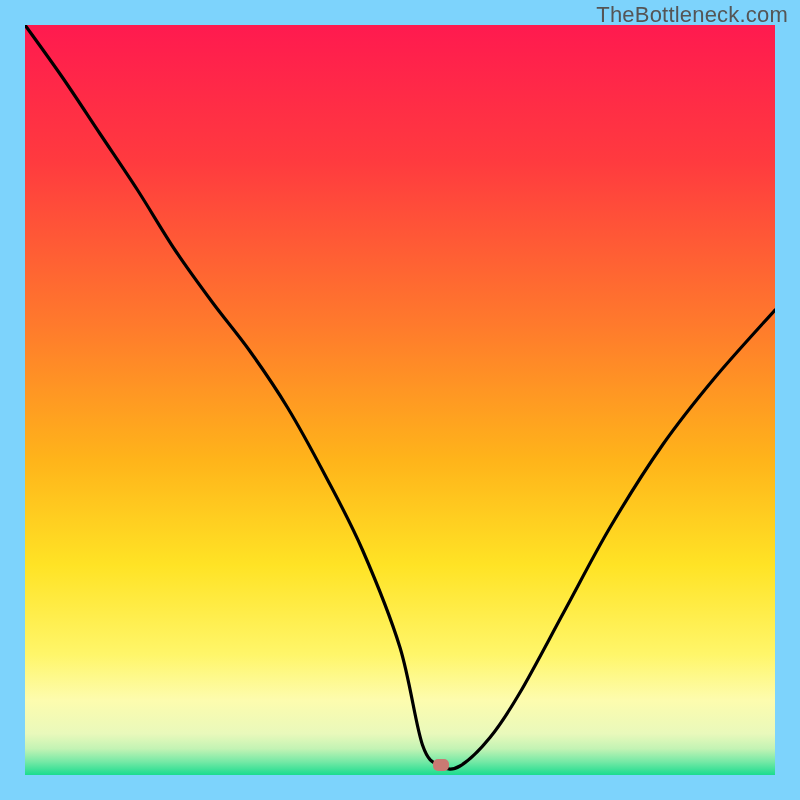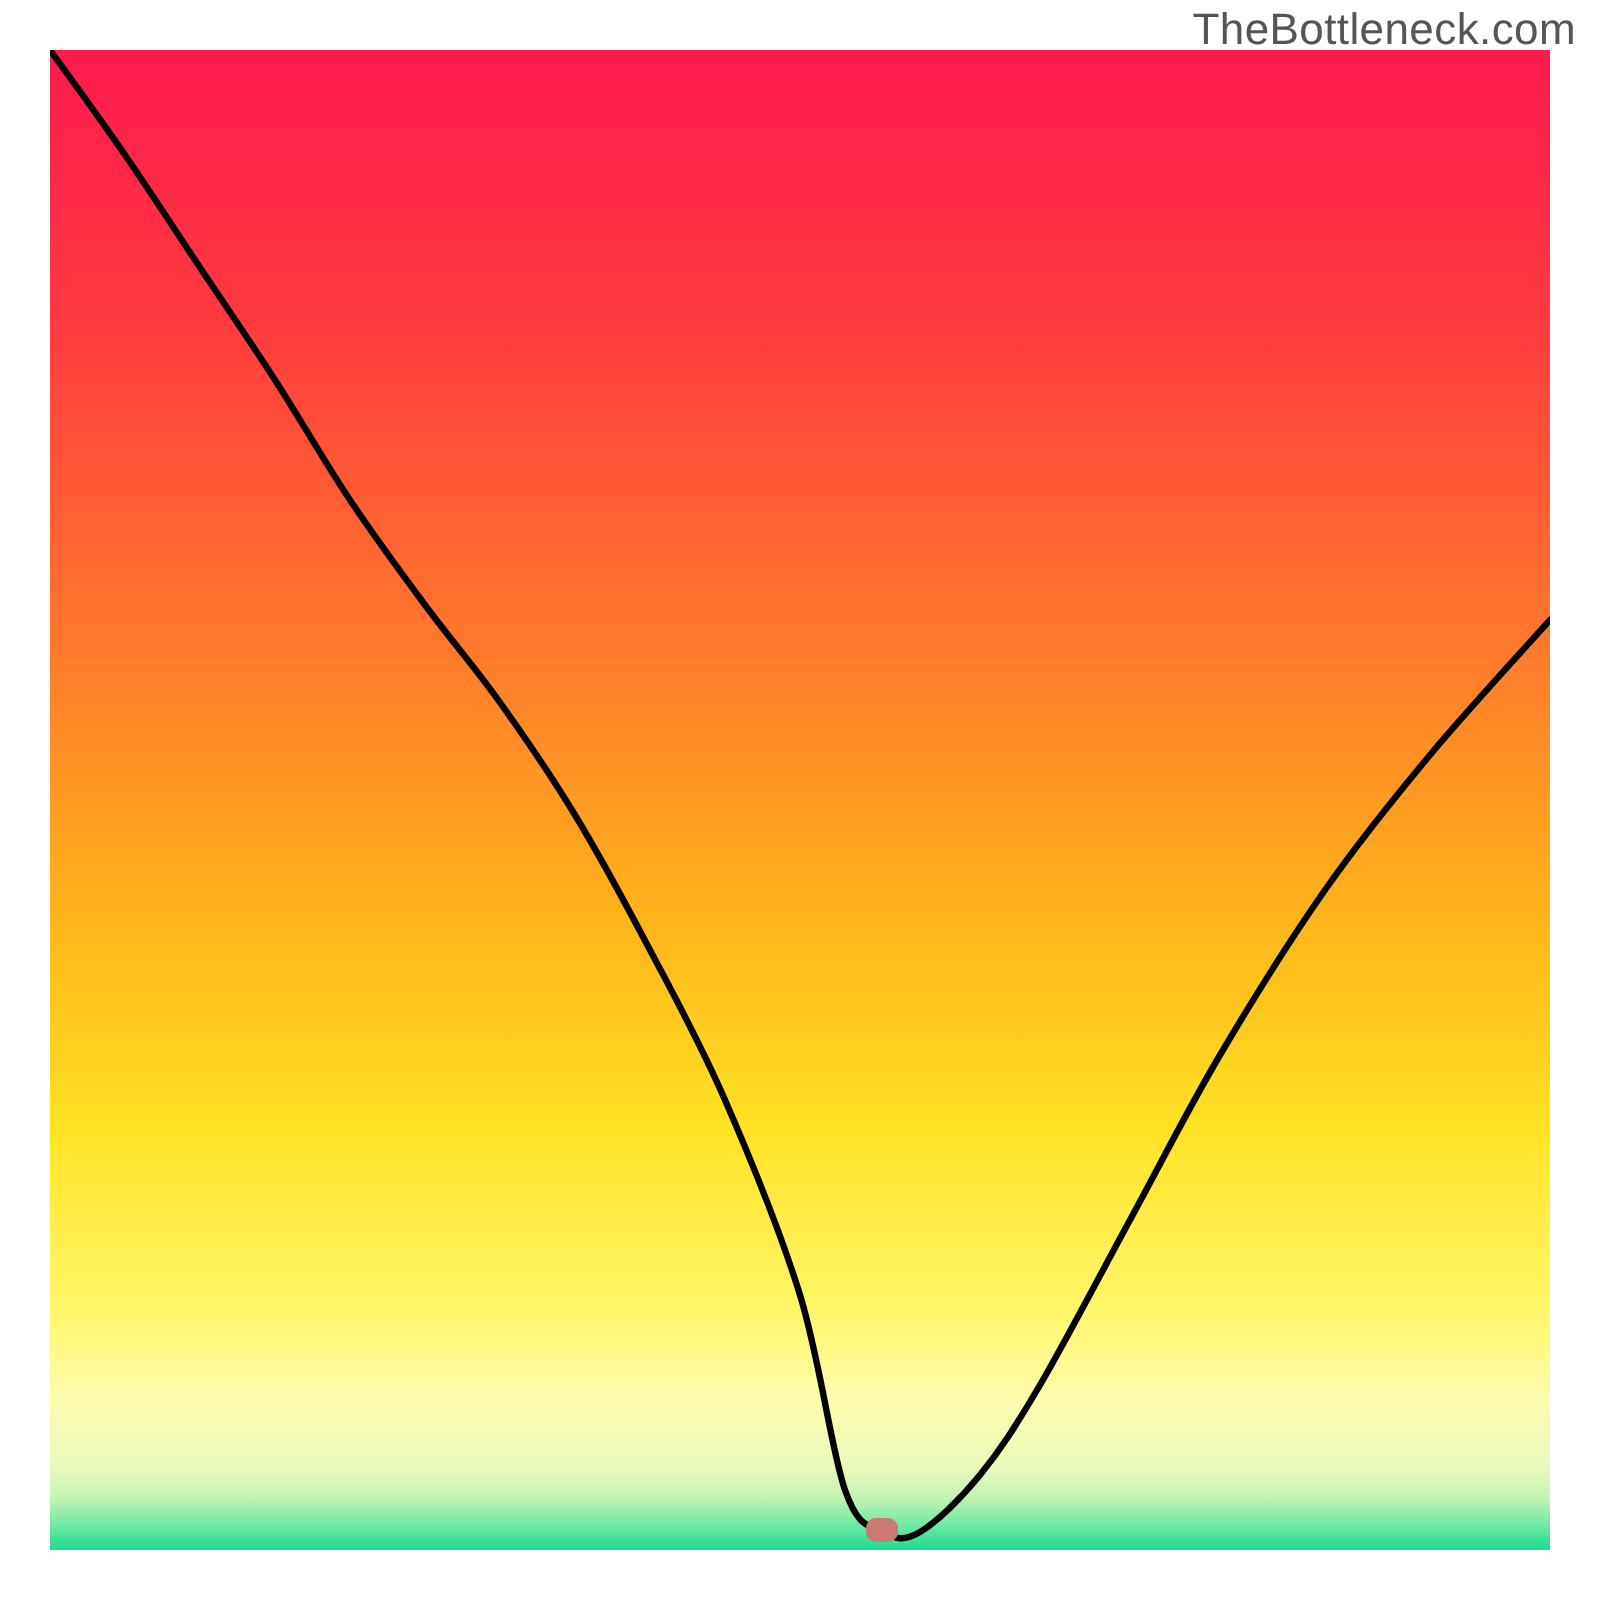--- a/index.html
+++ b/index.html
@@ -7,21 +7,21 @@
     padding: 0;
     width: 800px;
     height: 800px;
     background: #000;
     overflow: hidden;
   }
   .container {
     position: relative;
     width: 800px;
     height: 800px;
-    background: #ffffff;
+    background: #7dd3fc;
   }
   .watermark {
     position: absolute;
     top: 2px;
     right: 12px;
     color: #555;
     font-family: Arial, Helvetica, sans-serif;
     font-size: 22px;
     font-weight: 500;
     z-index: 10;

